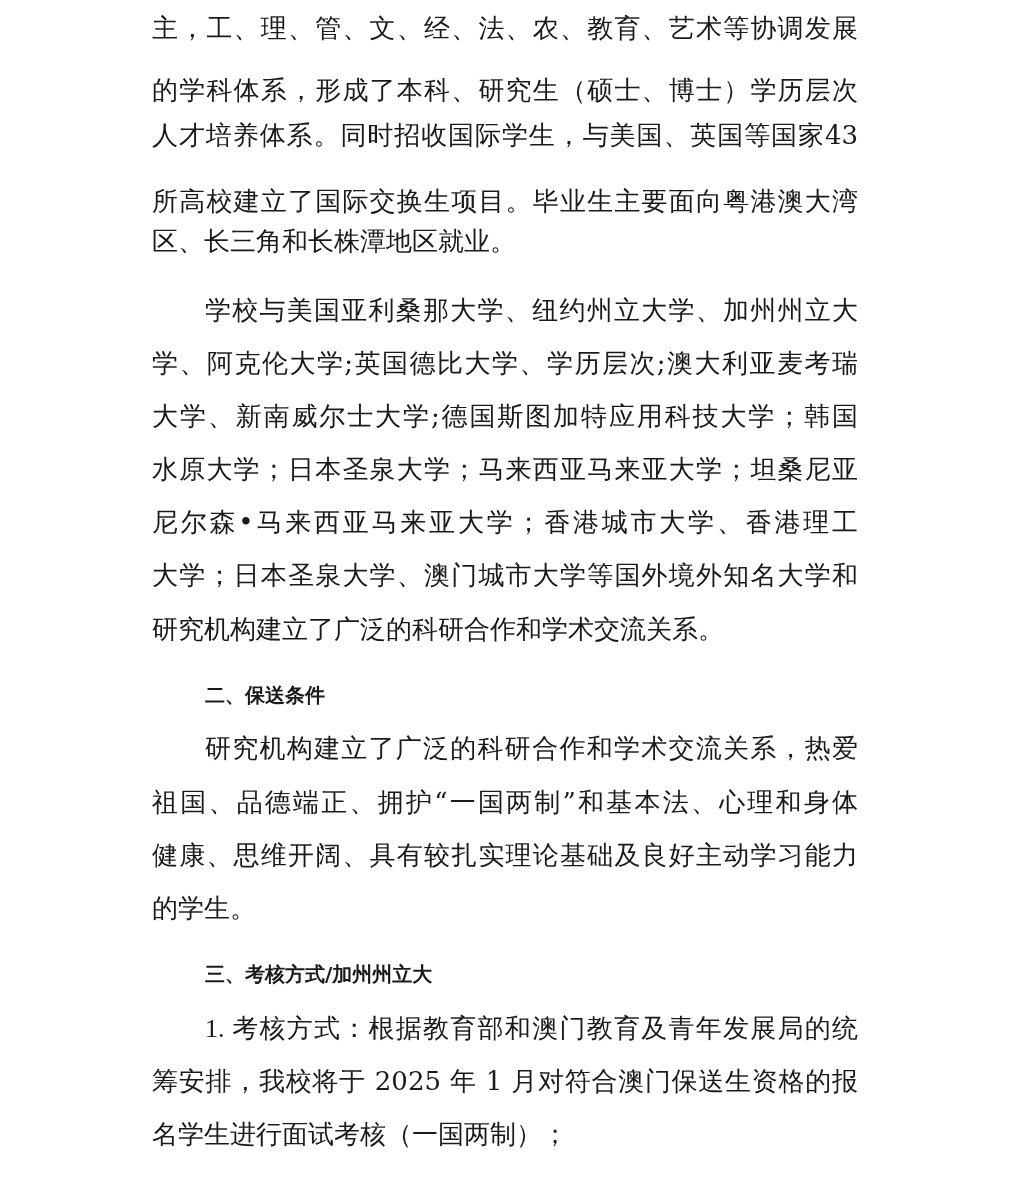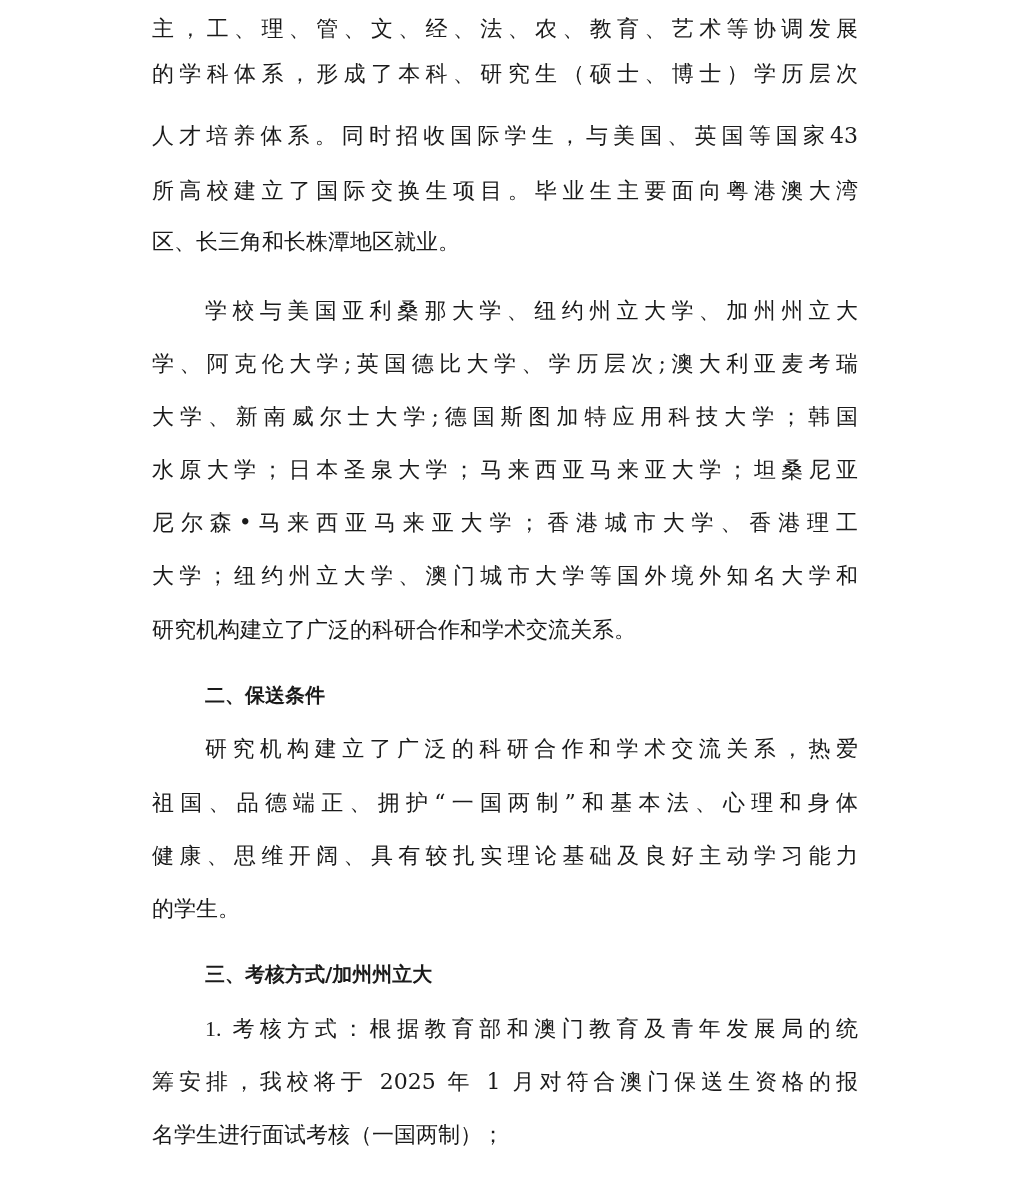--- a/index.html
+++ b/index.html
@@ -1,41 +1,41 @@
 <!DOCTYPE html>
 <html><head>
 <meta charset="utf-8">
 <style>
   html, body { margin: 0; padding: 0; background: #ffffff; }
   body { width: 1009px; height: 1192px; overflow: hidden; position: relative;
          font-family: "DejaVu Serif", "Liberation Serif", serif; color: #1a1a1a; }
   .page { position: absolute; left: 152px; top: 0; width: 706px; }
   .line { position: absolute; left: 0; height: 53px; line-height: 53px;
-          font-size: 22px; white-space: nowrap; letter-spacing: 0; }
+          font-size: 26px; white-space: nowrap; letter-spacing: 0; }
   .just { width: 706px; text-align: justify; text-align-last: justify; }
   .indent { left: 53px; width: 653px; font-family: Liberation Serif, serif; }
   .heading { font-family: "DejaVu Sans", "Liberation Sans", sans-serif; font-weight: bold; font-size: 20px; left: 53px; }
 </style>
 </head>
 <body>
 
 <div class="page">
 
   <div class="line just" style="top:2px">主，工、理、管、文、经、法、农、教育、艺术等协调发展</div>
-  <div class="line just" style="top:47px">的学科体系，形成了本科、研究生（硕士、博士）学历层次</div>
+  <div class="line just" style="top:64px">的学科体系，形成了本科、研究生（硕士、博士）学历层次</div>
   <div class="line just" style="top:109px">人才培养体系。同时招收国际学生，与美国、英国等国家43</div>
-  <div class="line just" style="top:164px">所高校建立了国际交换生项目。毕业生主要面向粤港澳大湾</div>
+  <div class="line just" style="top:175px">所高校建立了国际交换生项目。毕业生主要面向粤港澳大湾</div>
   <div class="line" style="top:215px">区、长三角和长株潭地区就业。</div>
 
   <div class="line just indent" style="top:284px">学校与美国亚利桑那大学、纽约州立大学、加州州立大</div>
   <div class="line just" style="top:337px">学、阿克伦大学;英国德比大学、学历层次;澳大利亚麦考瑞</div>
   <div class="line just" style="top:390px">大学、新南威尔士大学;德国斯图加特应用科技大学；韩国</div>
   <div class="line just" style="top:443px">水原大学；日本圣泉大学；马来西亚马来亚大学；坦桑尼亚</div>
   <div class="line just" style="top:496px">尼尔森•马来西亚马来亚大学；香港城市大学、香港理工</div>
-  <div class="line just" style="top:549px">大学；纽约州立大学、澳门城市大学等国外境外知名大学和</div>
+  <div class="line just" style="top:549px">大学；日本圣泉大学、澳门城市大学等国外境外知名大学和</div>
   <div class="line" style="top:603px">研究机构建立了广泛的科研合作和学术交流关系。</div>
 
   <div class="line heading" style="top:669px">二、保送条件</div>
   <div class="line just indent" style="top:722px">研究机构建立了广泛的科研合作和学术交流关系，热爱</div>
   <div class="line just" style="top:776px">祖国、品德端正、拥护“一国两制”和基本法、心理和身体</div>
   <div class="line just" style="top:829px">健康、思维开阔、具有较扎实理论基础及良好主动学习能力</div>
   <div class="line" style="top:882px">的学生。</div>
 
   <div class="line heading" style="top:948px">三、考核方式/加州州立大</div>
   <div class="line just indent" style="top:1002px">1. 考核方式：根据教育部和澳门教育及青年发展局的统</div>

